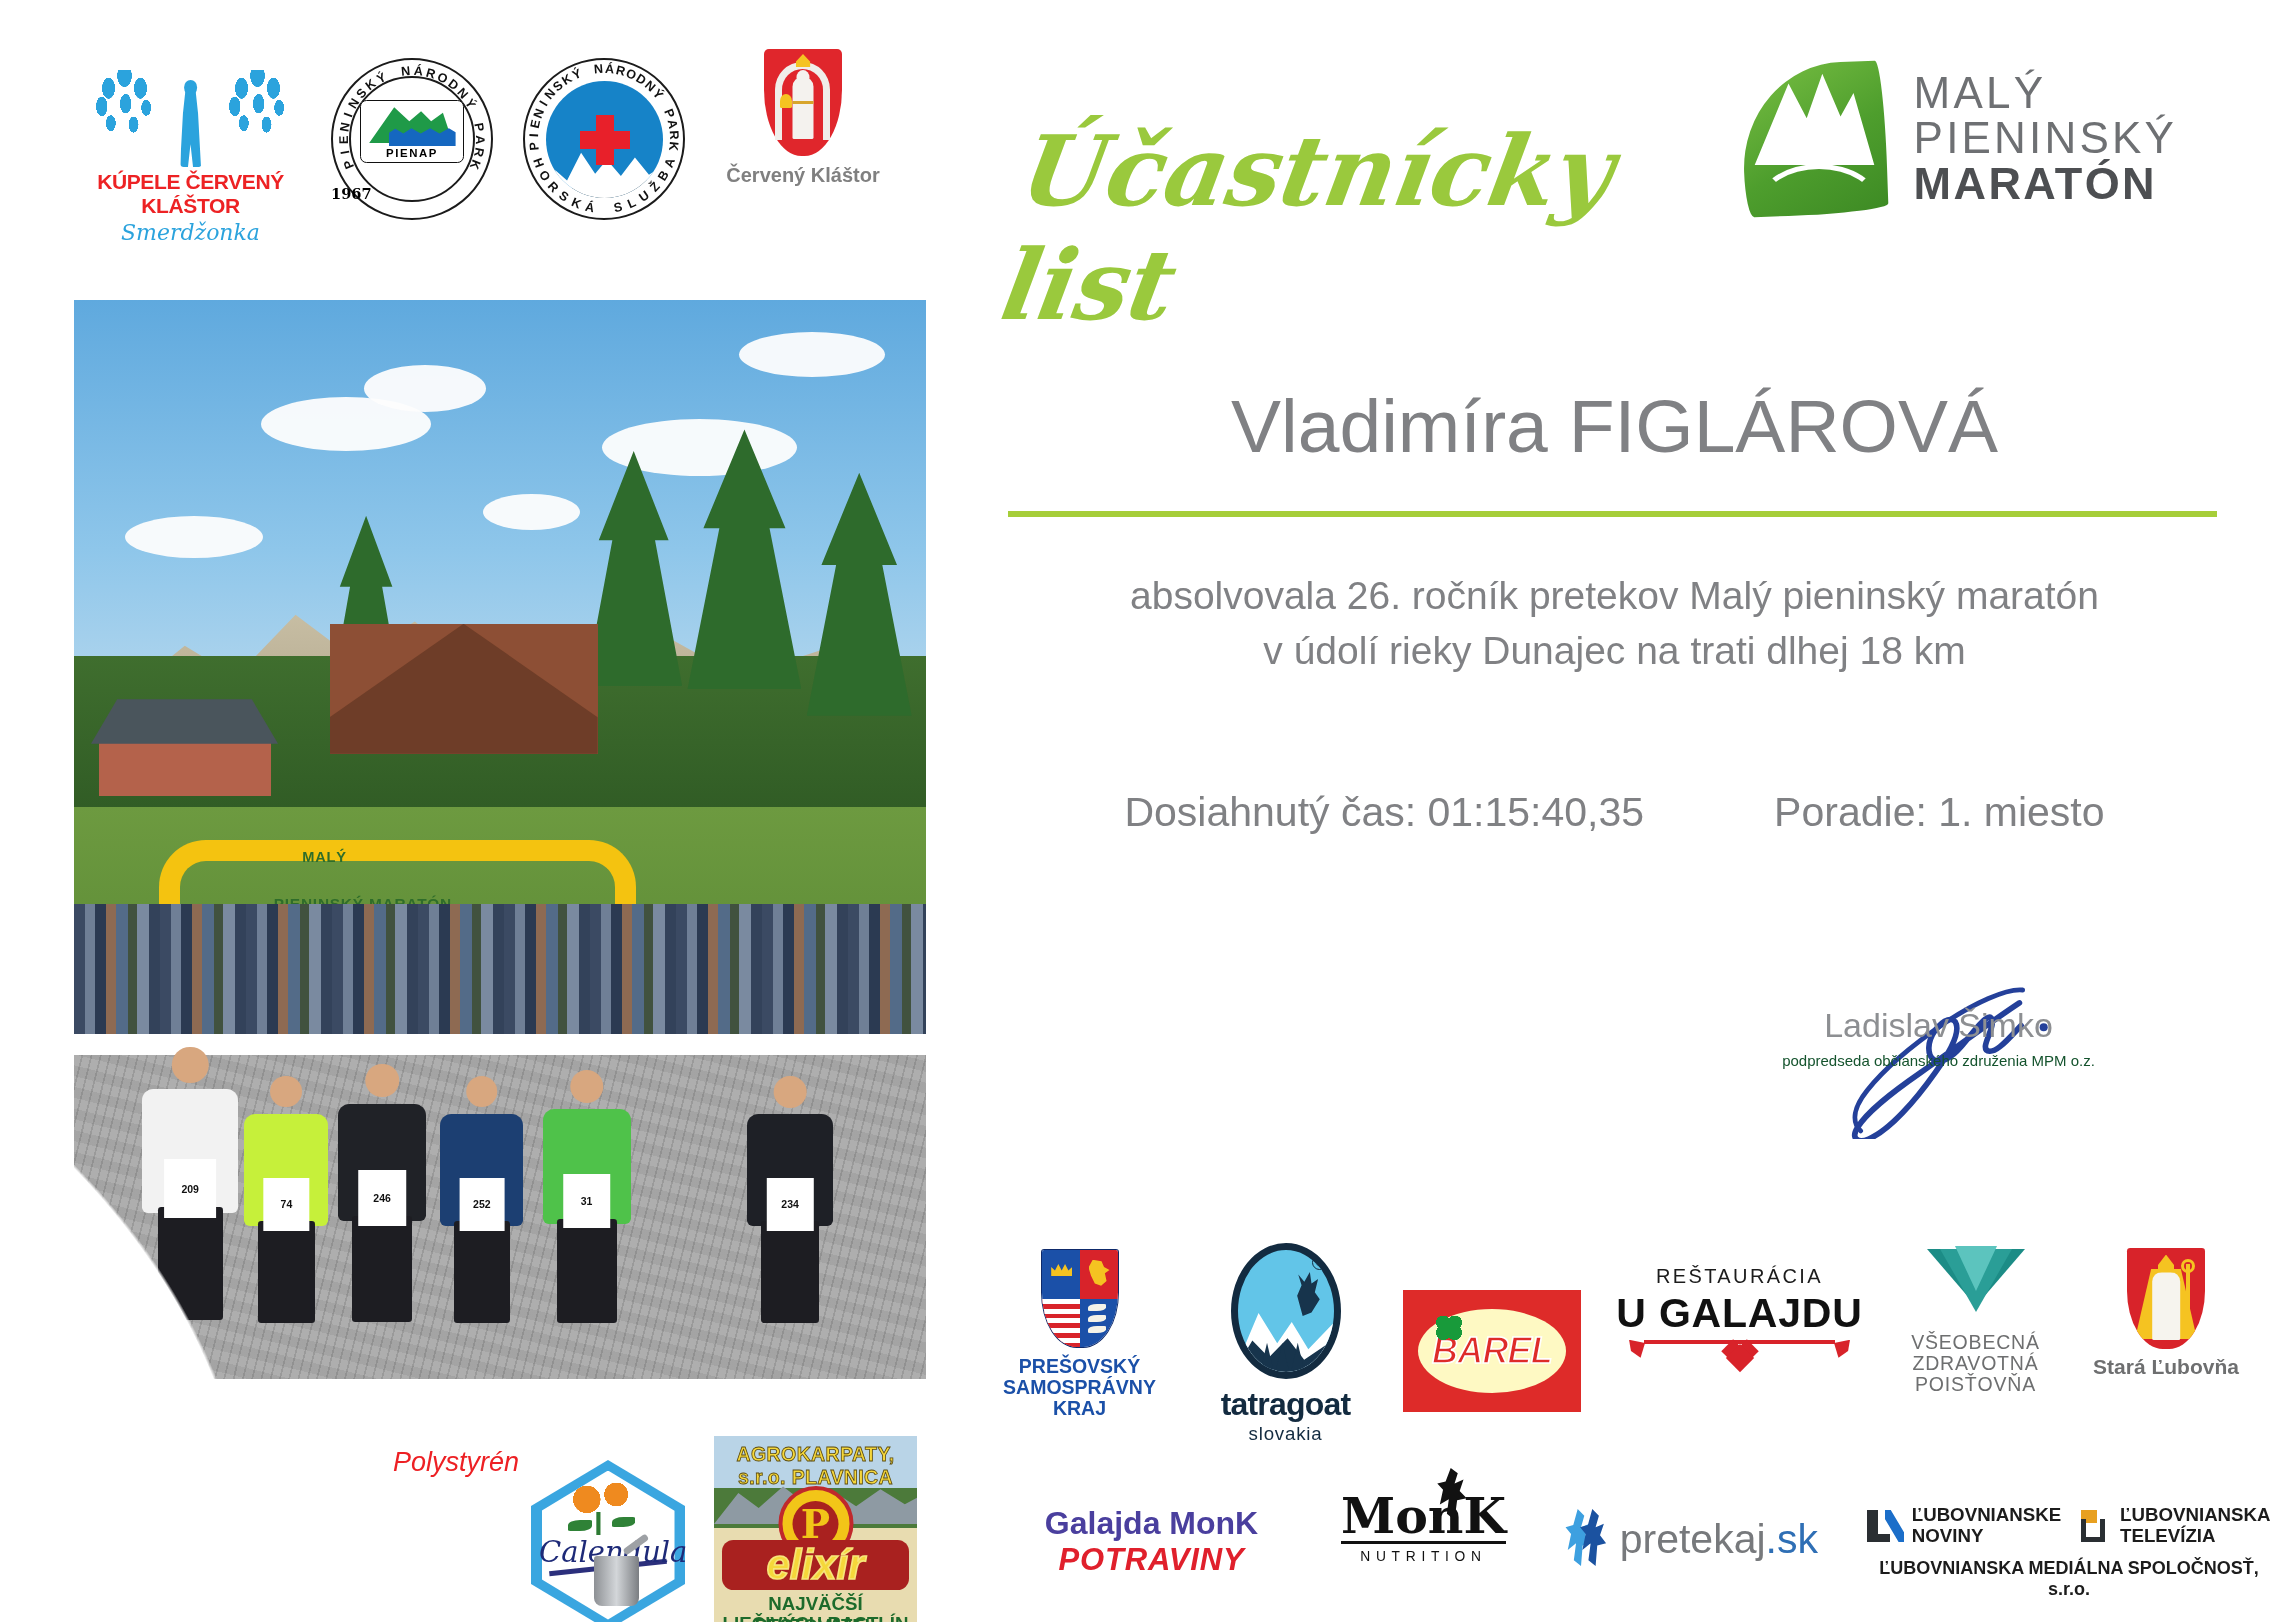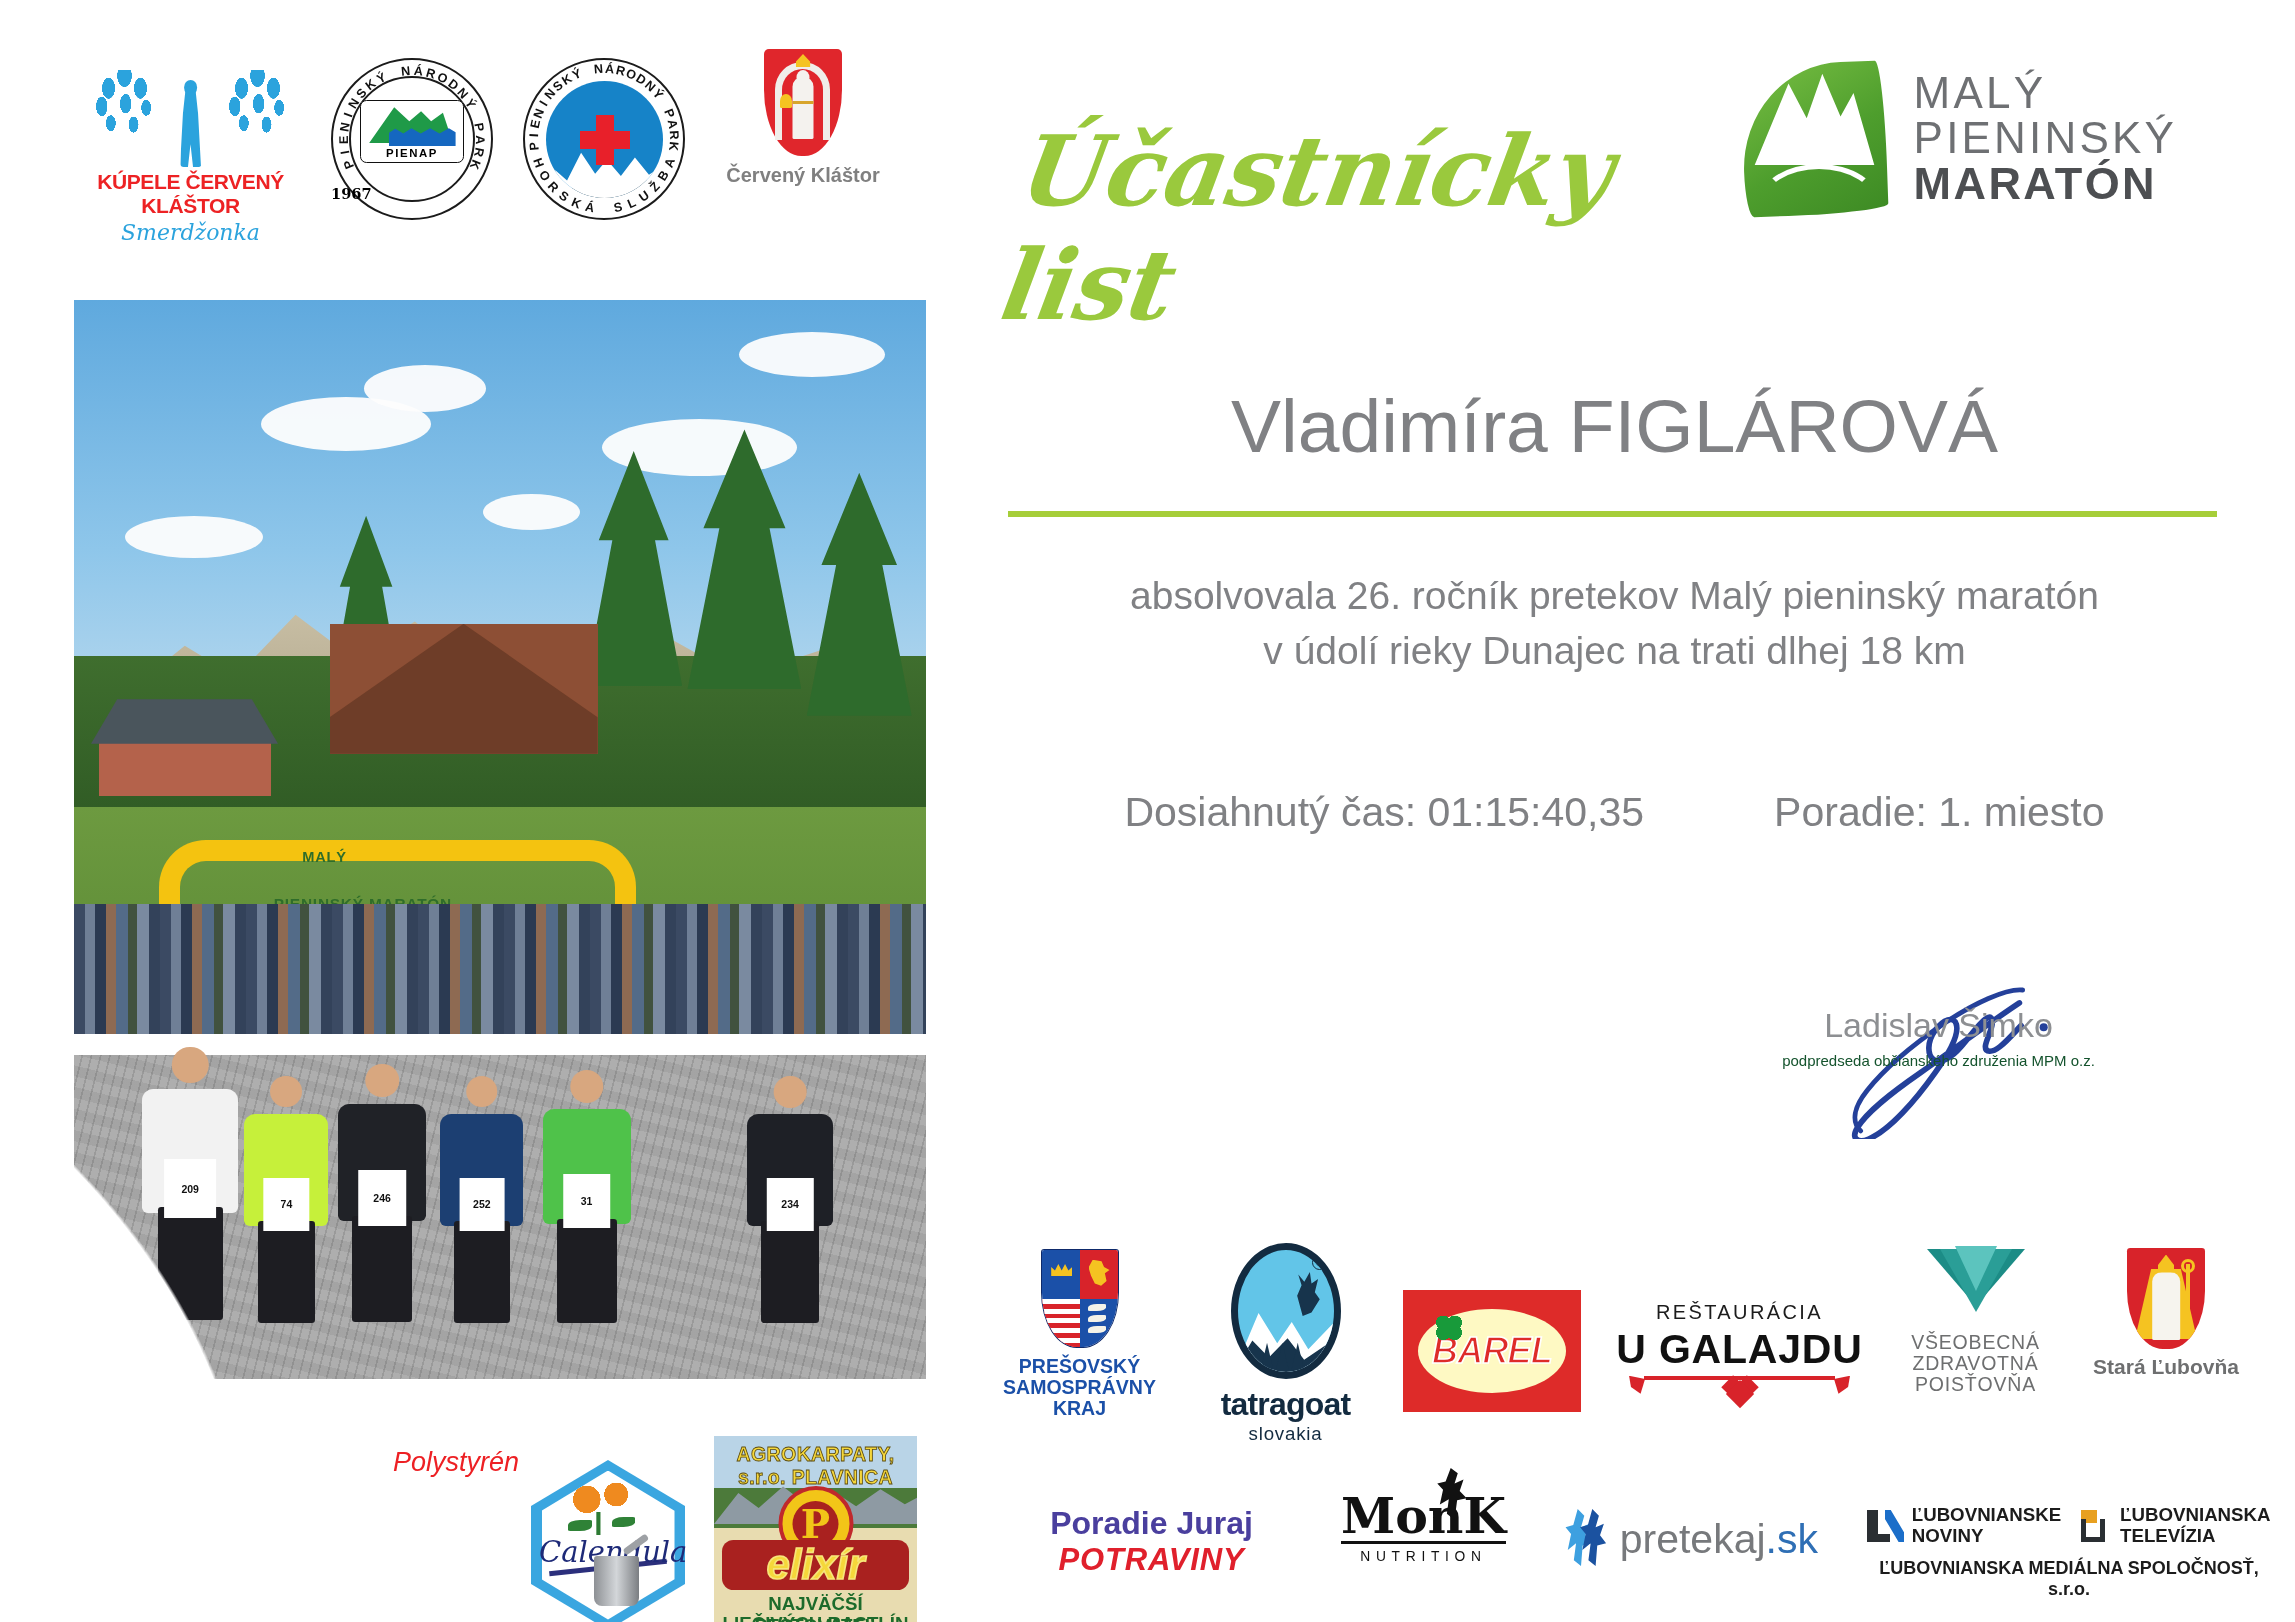--- a/index.html
+++ b/index.html
@@ -309,21 +309,21 @@
   #barel-word { color:#de2b29; font-size:36px; font-weight:bold; font-style:italic; letter-spacing:-0.8px;
     -webkit-text-stroke: 1.6px #fff; }
   .barel-clover { position:absolute; left:18px; top:6.5px; width:26px; height:24px;
     background:
       radial-gradient(circle 7.3px at 28% 28%, #189a3a 99%, transparent 100%),
       radial-gradient(circle 7.3px at 72% 28%, #189a3a 99%, transparent 100%),
       radial-gradient(circle 7.3px at 28% 70%, #189a3a 99%, transparent 100%),
       radial-gradient(circle 7.3px at 72% 70%, #189a3a 99%, transparent 100%); }
 
   
-  #sp-galajdu { left: 1614px; top: 1265px; width: 251px; margin-top: 36px; }
+  #sp-galajdu { left: 1614px; top: 1265px; width: 251px; }
   #gal-top { color:#1c1c1c; font-size:20px; letter-spacing:2.4px; position:relative; }
   #gal-main { color:#111; font-size:41px; font-weight:bold; letter-spacing:0.8px; margin-top:1.6px; }
   .gal-orn { height:32px; margin-top:3.2px; position:relative; }
   .gal-bar { position:absolute; left:12%; top:0; width:76%; height:4px; background:#d8232a; }
   .gal-heart { position:absolute; left:50%; top:8px; transform:translateX(-50%) rotate(45deg);
     width:19.5px; height:19.5px; background:#d8232a;
     box-shadow: -9.7px 0 0 -1.6px #d8232a, 0 -9.7px 0 -1.6px #d8232a; }
   .gal-leaf { position:absolute; top:0; width:16px; height:18px; background:#d8232a;
     clip-path: polygon(0 0,100% 18%,72% 100%,12% 62%); }
 
@@ -736,21 +736,21 @@
     <div class="lub-robe"></div>
     <div class="lub-head"></div>
     <div class="lub-mitre"></div>
     <div class="lub-staff"></div>
     <div class="lub-curl"></div>
   </div>
   <div class="sp-cap" id="lub-cap">Stará Ľubovňa</div>
 </div>
 
 <div class="sp" id="sp-galajda">
-  <div id="gj-l1">Poradie Juraj</div>
+  <div id="gj-l1">Galajda MonK</div>
   <div id="gj-l2">POTRAVINY</div>
 </div>
 
 <div class="sp" id="sp-monk">
   <div class="monk-runner"></div>
   <div id="monk-word">MonK</div>
   <div id="monk-sub">NUTRITION</div>
 </div>
 
 <div class="sp" id="sp-pretekaj">

